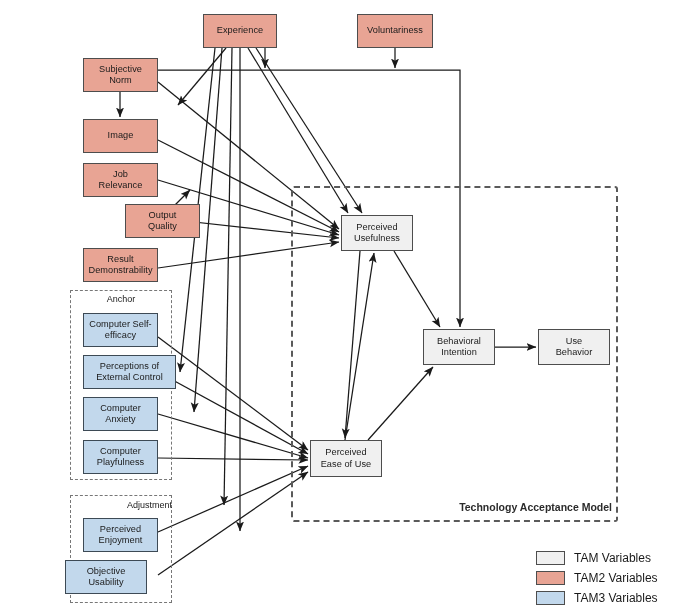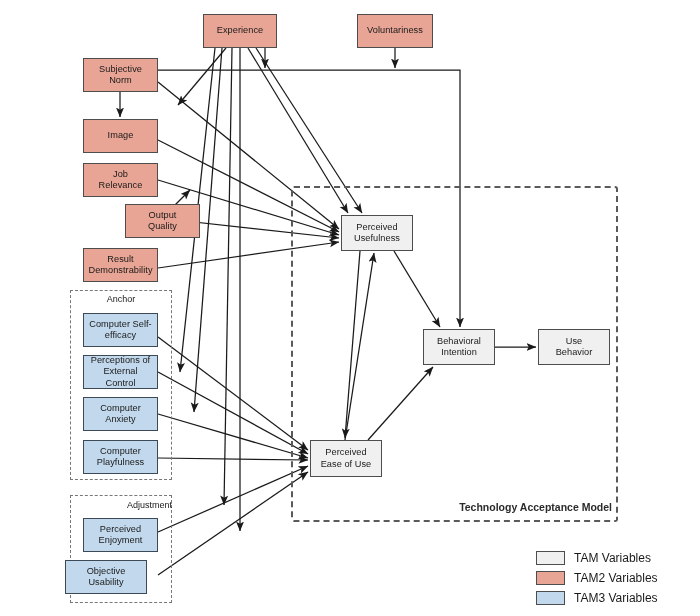--- a/index.html
+++ b/index.html
@@ -163,21 +163,21 @@
   </div>
   <div class="node tam2" style="left:83px; top:204px; width:75px; height:34px;margin-left:42px;">
     <span>Output<br>Quality</span>
   </div>
   <div class="node tam2" style="left:83px; top:248px; width:75px; height:34px;">
     <span>Result<br>Demonstrability</span>
   </div>
   <div class="node tam3" style="left:83px; top:313px; width:75px; height:34px;">
     <span>Computer Self-<br>efficacy</span>
   </div>
-  <div class="node tam3" style="left:83px; top:355px; width:75px; height:34px;">
+  <div class="node tam3" style="left:83px; top:355px; width:93px; height:34px;">
     <span>Perceptions of<br>External Control</span>
   </div>
   <div class="node tam3" style="left:83px; top:397px; width:75px; height:34px;">
     <span>Computer<br>Anxiety</span>
   </div>
   <div class="node tam3" style="left:83px; top:440px; width:75px; height:34px;">
     <span>Computer<br>Playfulness</span>
   </div>
   <div class="node tam3" style="left:83px; top:518px; width:75px; height:34px;">
     <span>Perceived<br>Enjoyment</span>

